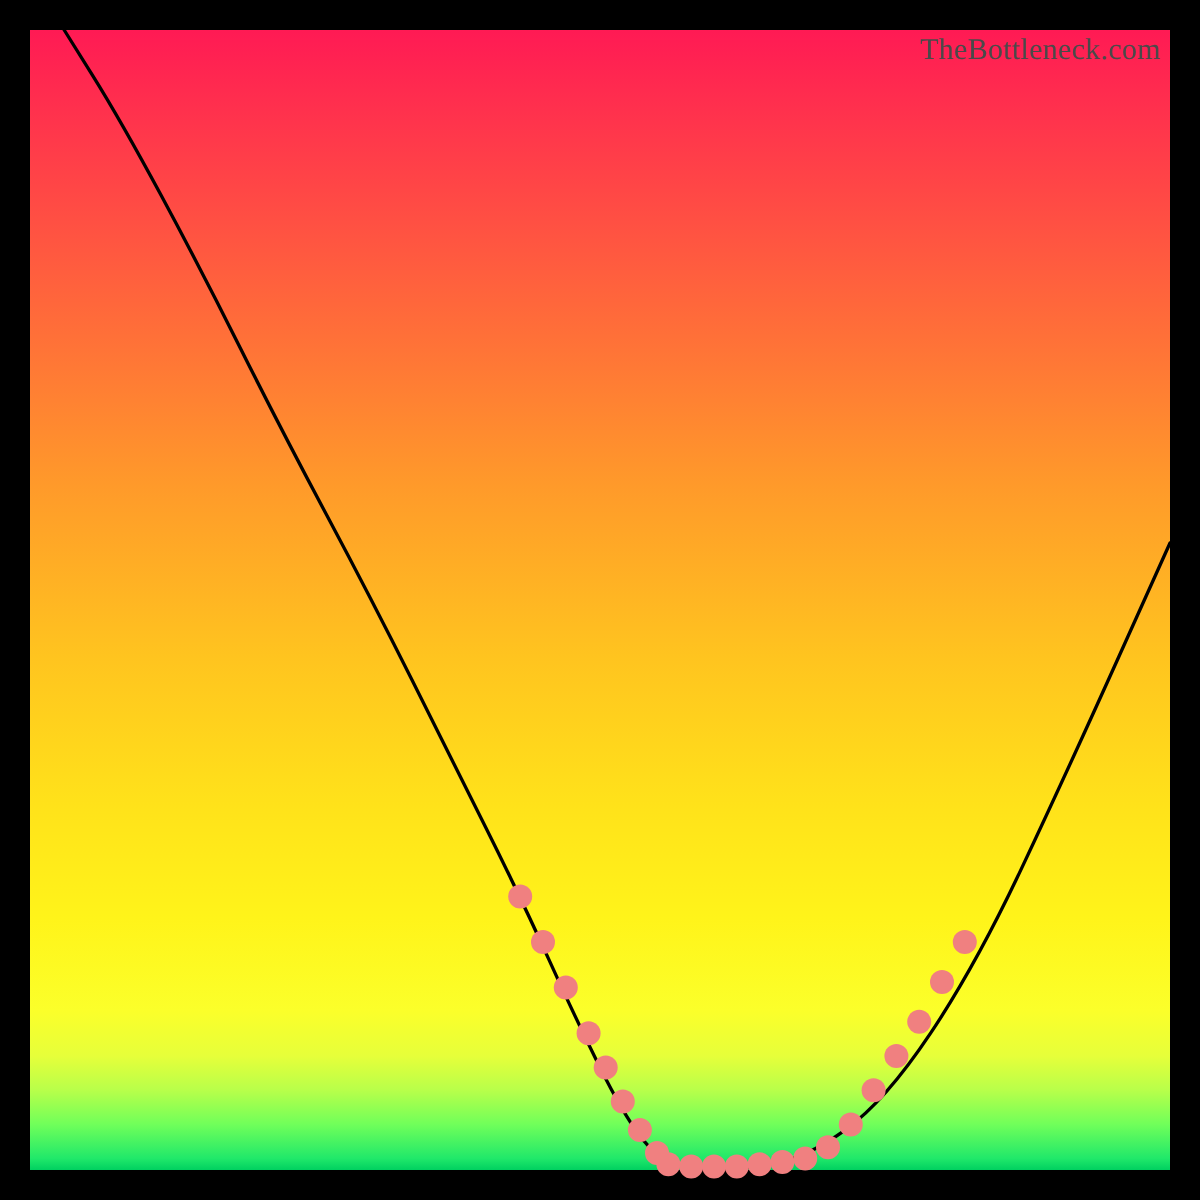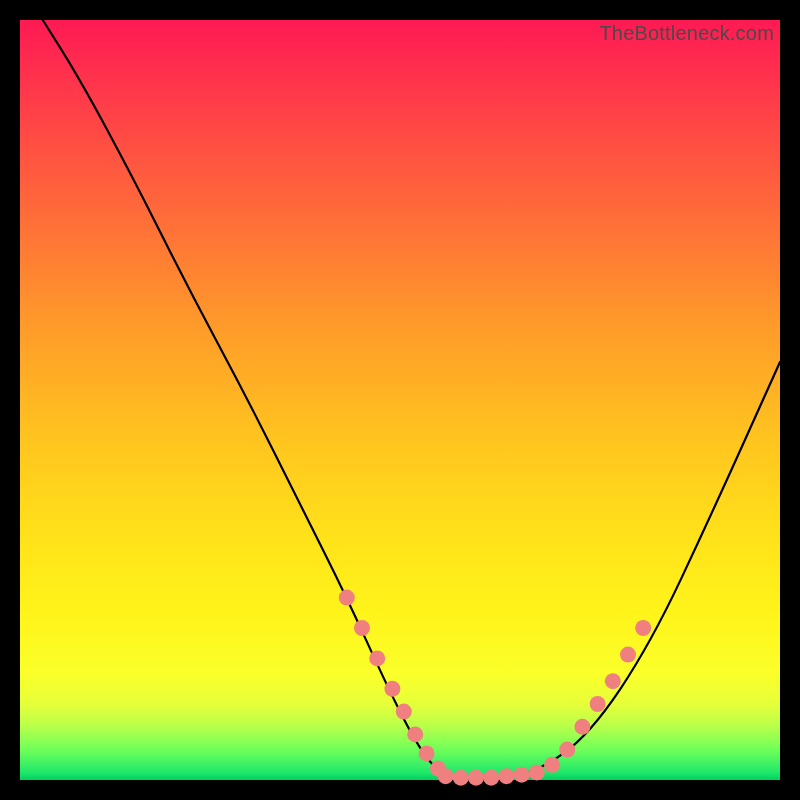--- a/index.html
+++ b/index.html
@@ -44,20 +44,21 @@
     );
   }
   .watermark {
     position: absolute;
     top: 2px;
     right: 6px;
     color: #4a4a4a;
     font-size: 20px;
     letter-spacing: 0.2px;
     user-select: none;
+    font-family: Liberation Serif, serif;
   }
   svg.curve {
     position: absolute;
     left: 0;
     top: 0;
     width: 760px;
     height: 760px;
     overflow: visible;
   }
   .curve-path {

